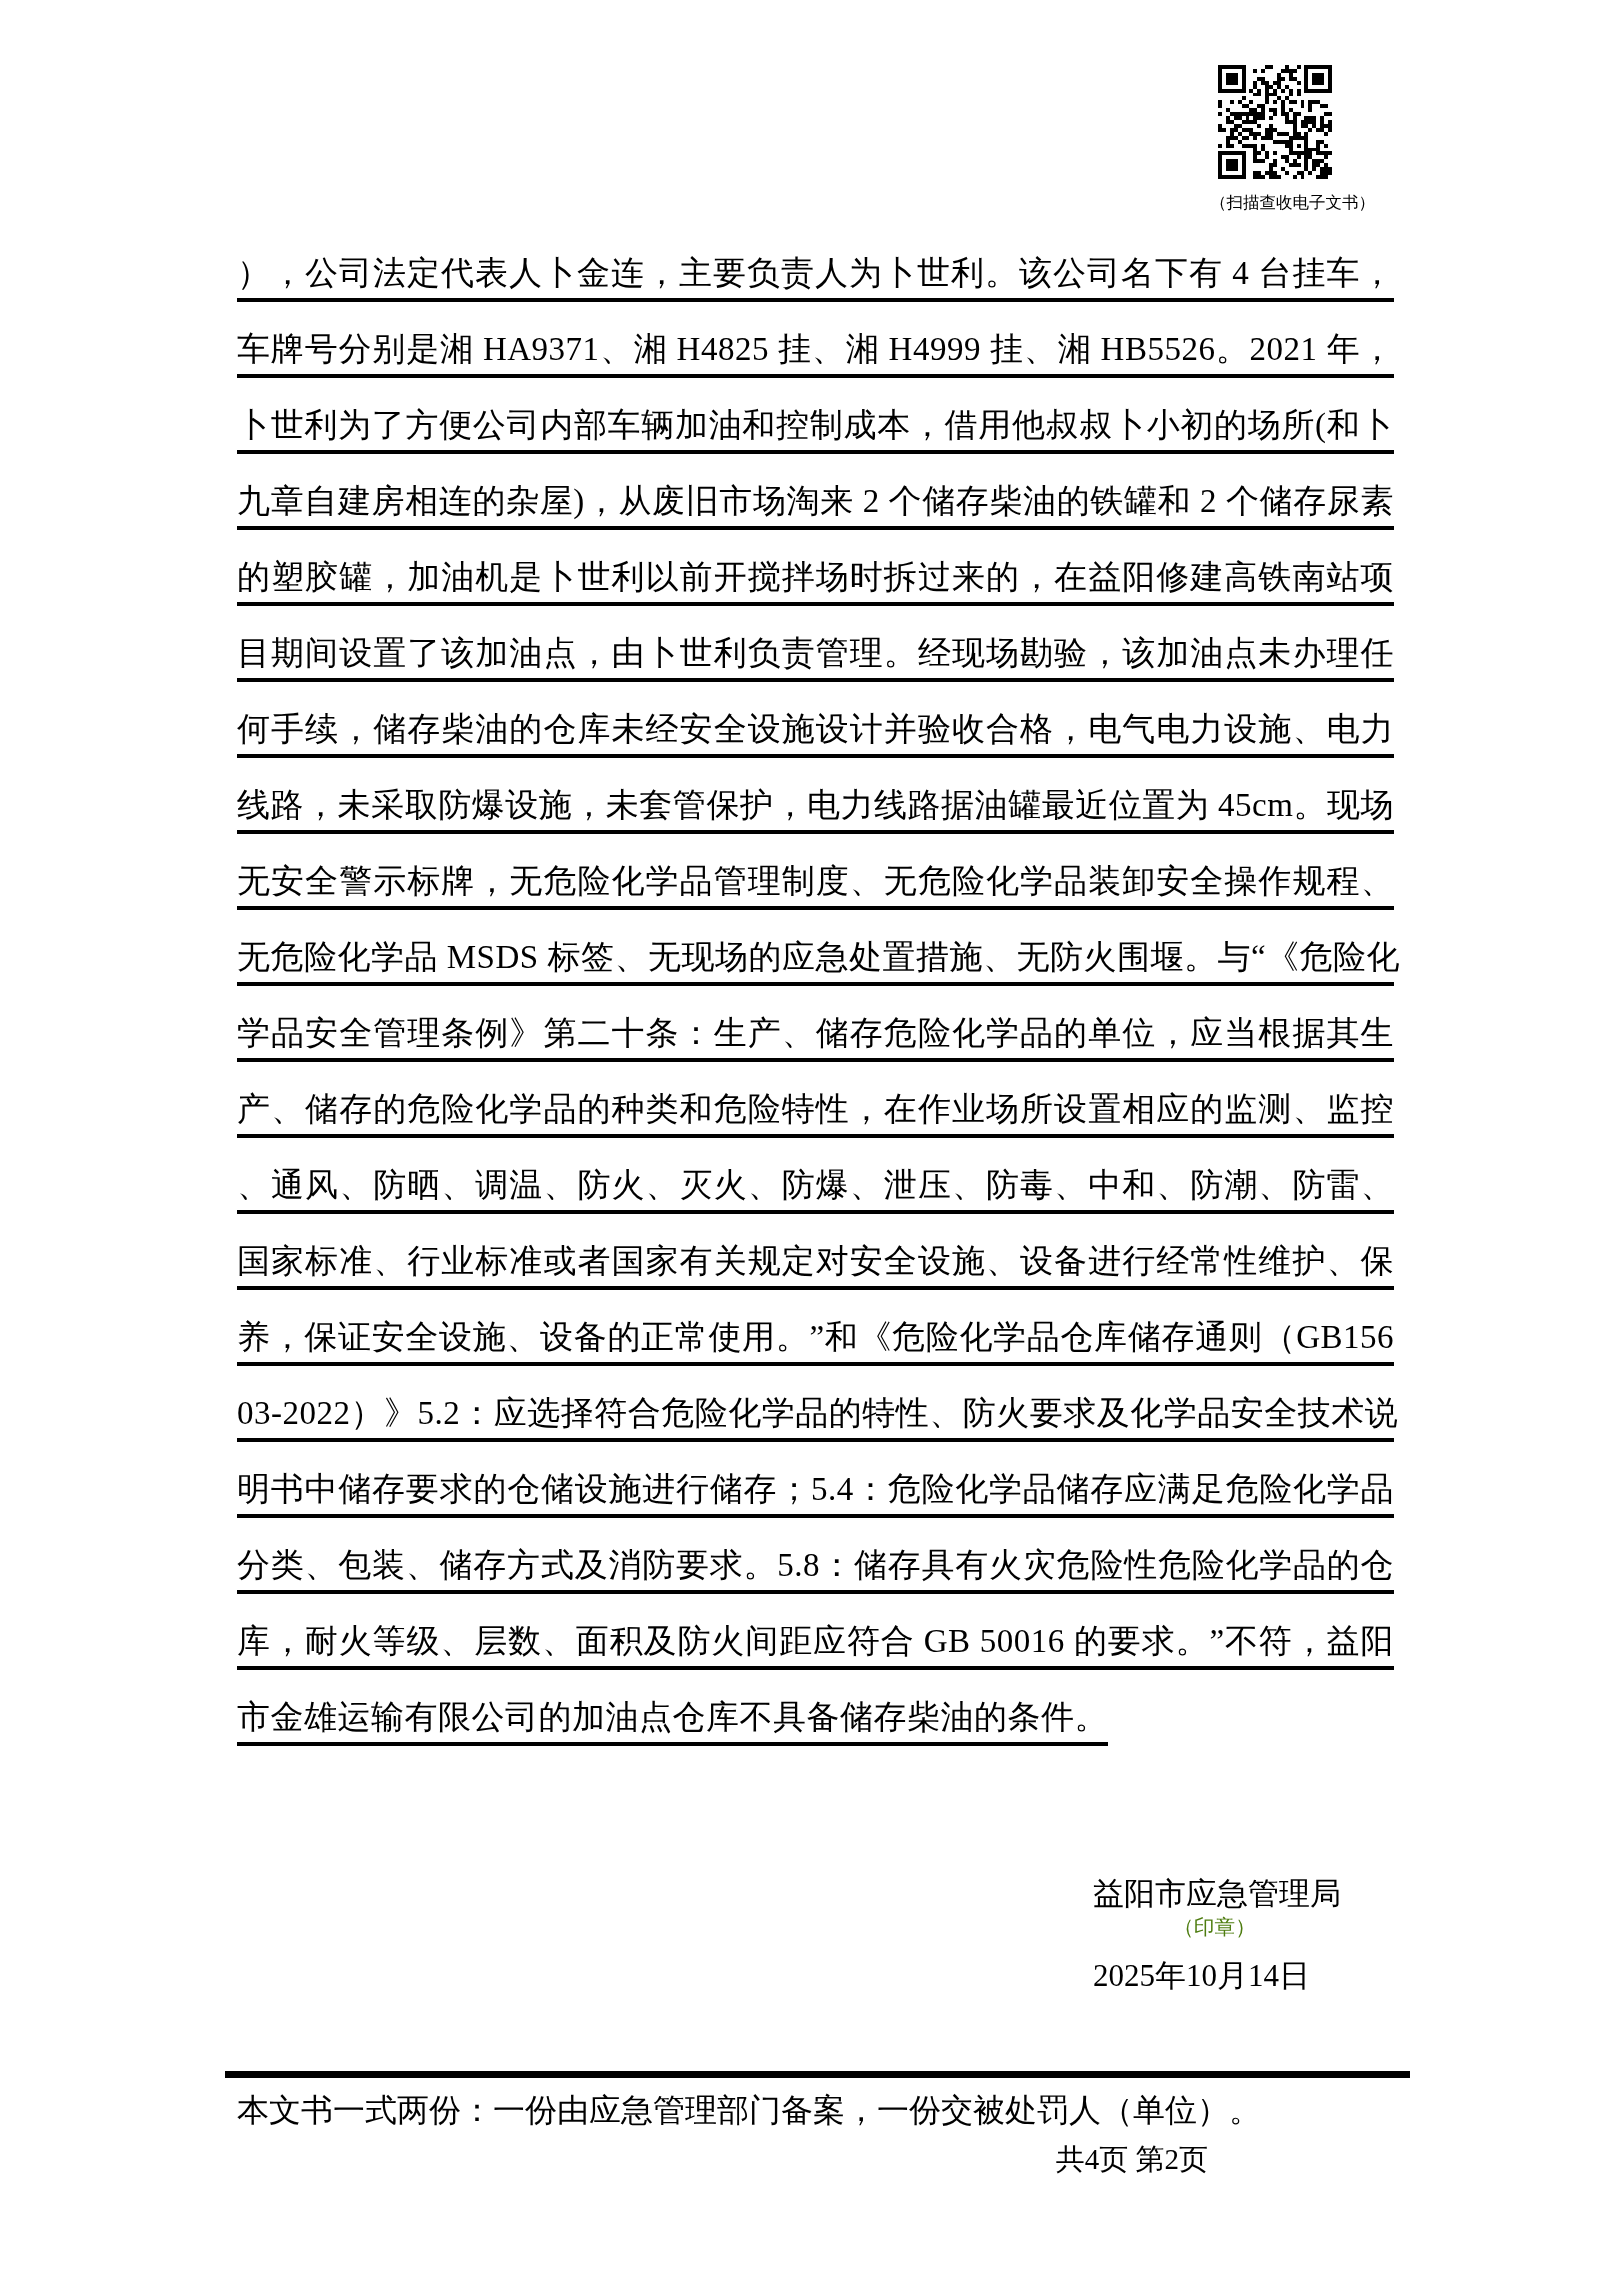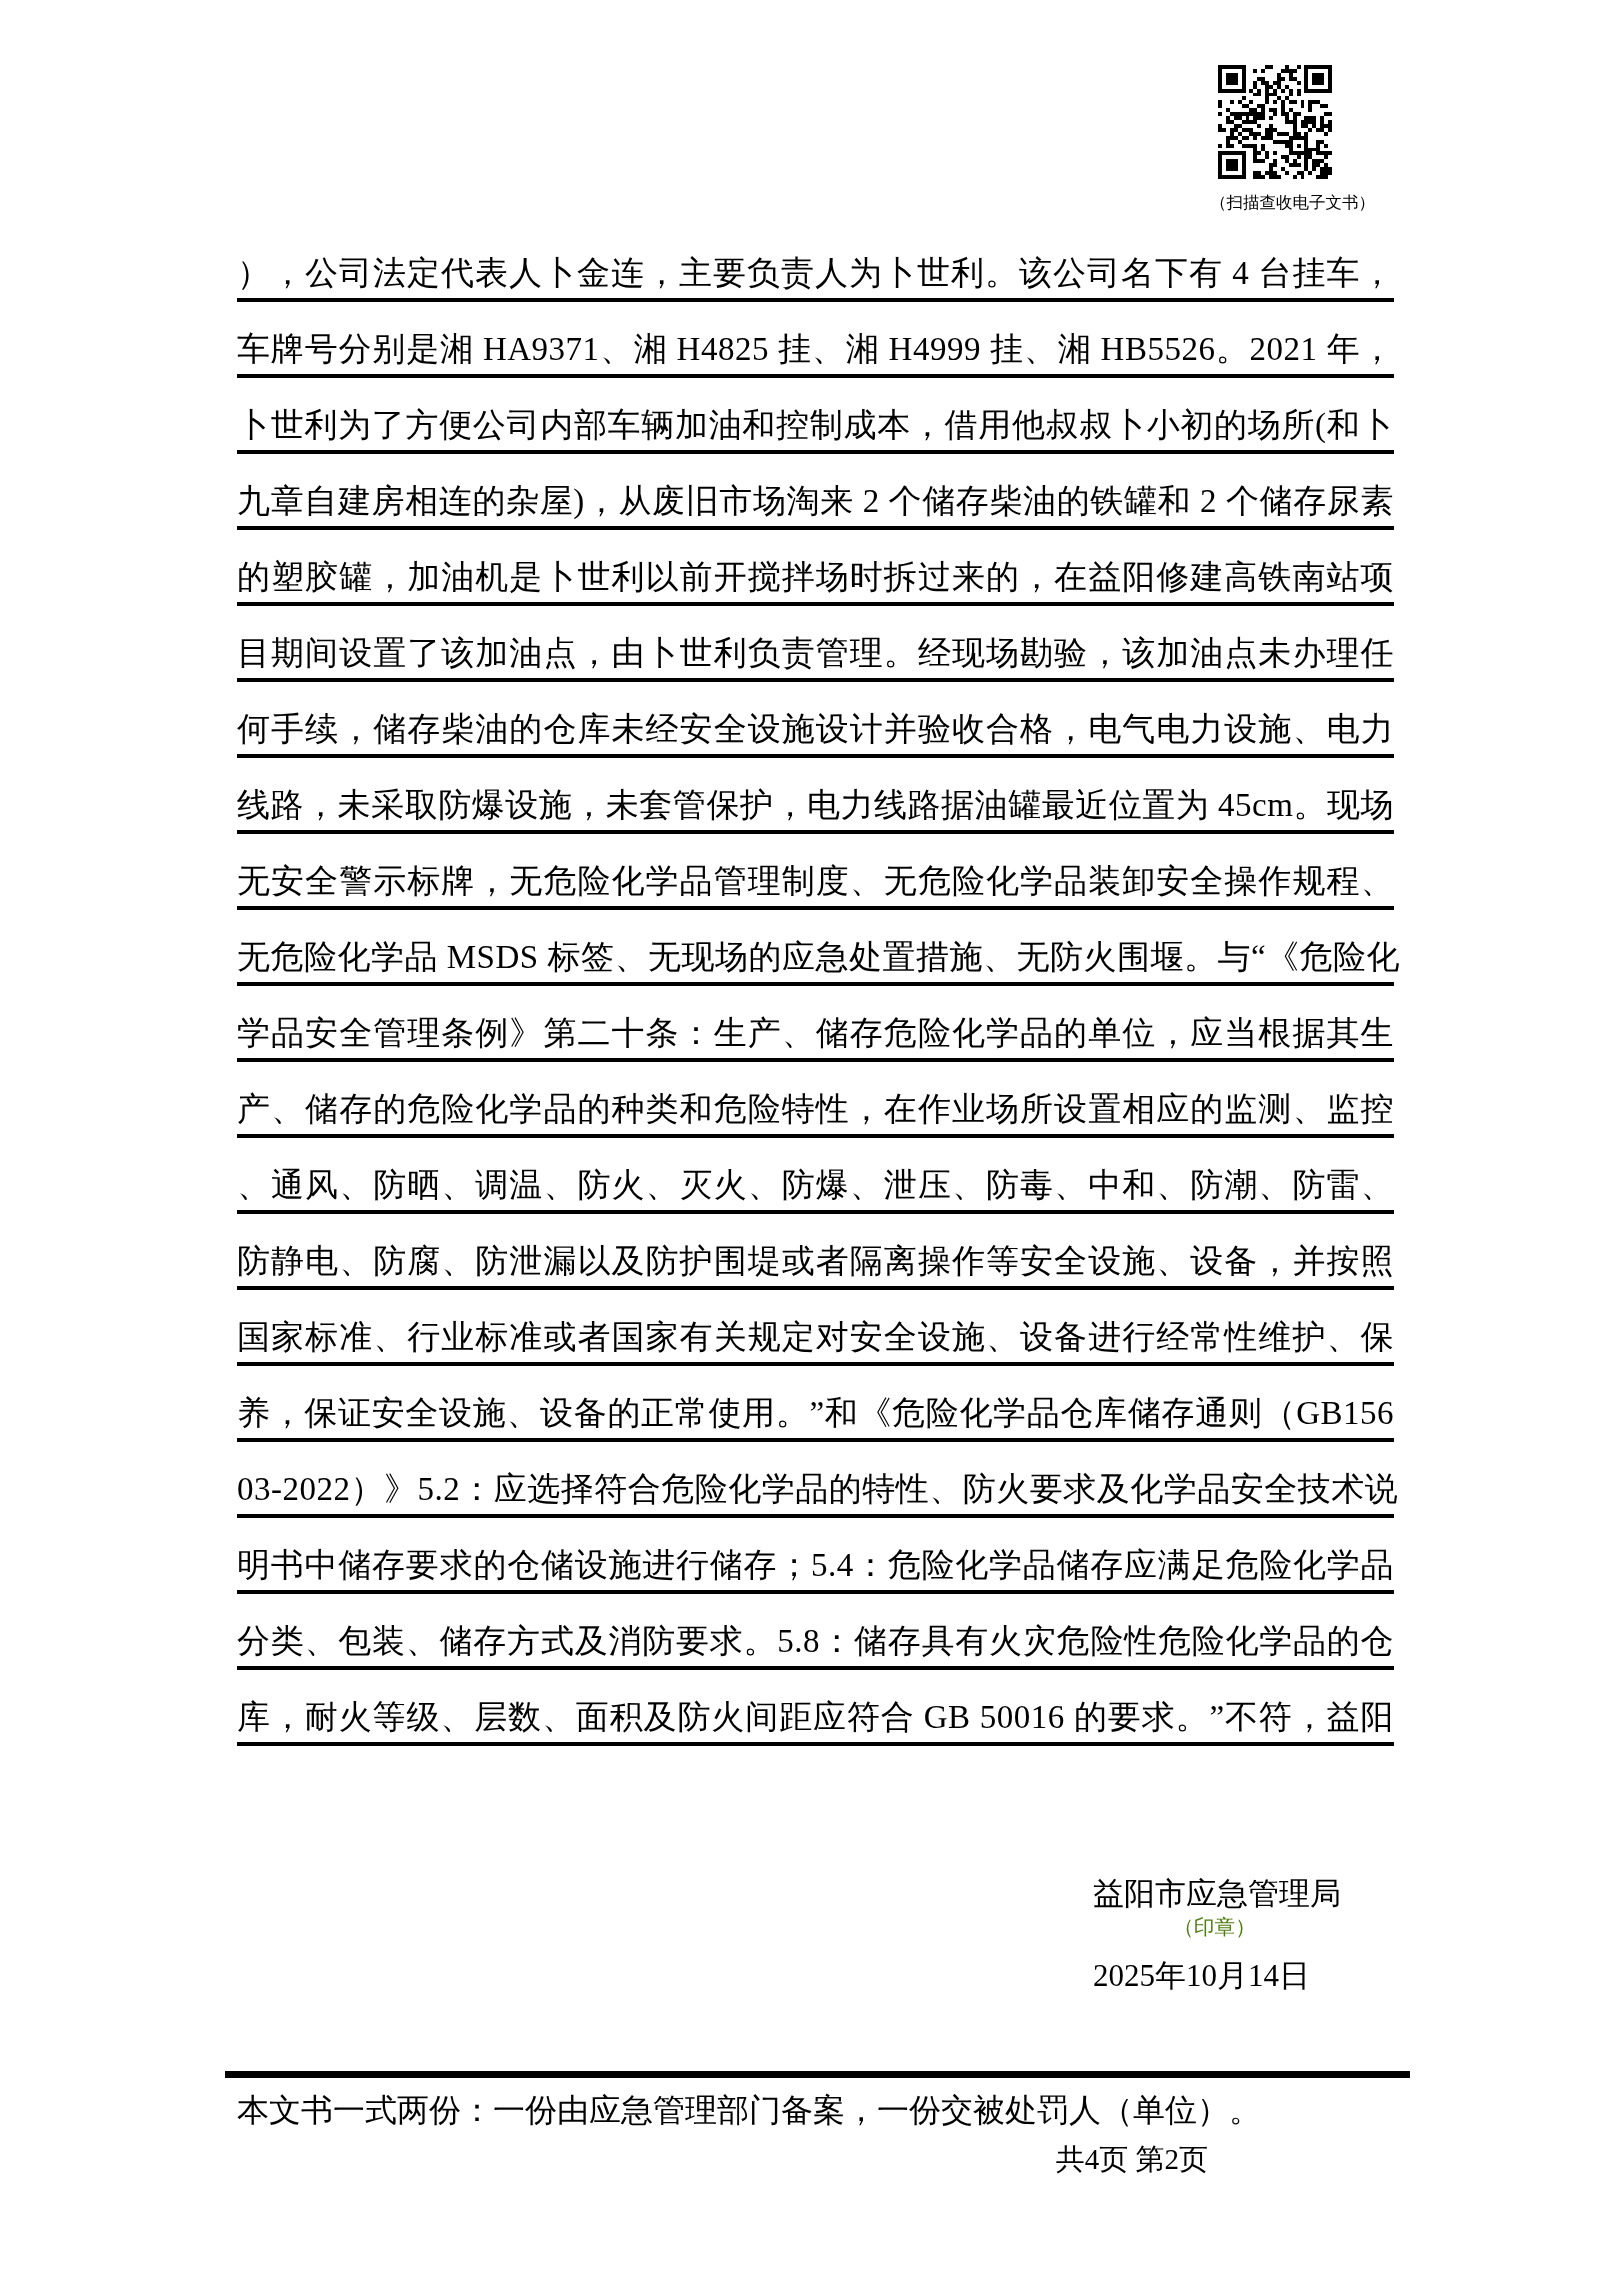--- a/index.html
+++ b/index.html
@@ -450,27 +450,27 @@
       <div class="text-line">九章自建房相连的杂屋)，从废旧市场淘来 2 个储存柴油的铁罐和 2 个储存尿素</div>
       <div class="text-line">的塑胶罐，加油机是卜世利以前开搅拌场时拆过来的，在益阳修建高铁南站项</div>
       <div class="text-line">目期间设置了该加油点，由卜世利负责管理。经现场勘验，该加油点未办理任</div>
       <div class="text-line">何手续，储存柴油的仓库未经安全设施设计并验收合格，电气电力设施、电力</div>
       <div class="text-line">线路，未采取防爆设施，未套管保护，电力线路据油罐最近位置为 45cm。现场</div>
       <div class="text-line">无安全警示标牌，无危险化学品管理制度、无危险化学品装卸安全操作规程、</div>
       <div class="text-line">无危险化学品 MSDS 标签、无现场的应急处置措施、无防火围堰。与“《危险化</div>
       <div class="text-line">学品安全管理条例》第二十条：生产、储存危险化学品的单位，应当根据其生</div>
       <div class="text-line">产、储存的危险化学品的种类和危险特性，在作业场所设置相应的监测、监控</div>
       <div class="text-line">、通风、防晒、调温、防火、灭火、防爆、泄压、防毒、中和、防潮、防雷、</div>
-      <div class="text-line">防静电、防腐、防泄漏以及防护围堤或者隔离操作等安全设施、设备，并按照</div>
       <div class="text-line">国家标准、行业标准或者国家有关规定对安全设施、设备进行经常性维护、保</div>
       <div class="text-line">养，保证安全设施、设备的正常使用。”和《危险化学品仓库储存通则（GB156</div>
       <div class="text-line">03-2022）》5.2：应选择符合危险化学品的特性、防火要求及化学品安全技术说</div>
       <div class="text-line">明书中储存要求的仓储设施进行储存；5.4：危险化学品储存应满足危险化学品</div>
       <div class="text-line">分类、包装、储存方式及消防要求。5.8：储存具有火灾危险性危险化学品的仓</div>
       <div class="text-line">库，耐火等级、层数、面积及防火间距应符合 GB 50016 的要求。”不符，益阳</div>
+      <div class="text-line last"><span>市金雄运输有限公司的加油点仓库不具备储存柴油的条件。</span></div>
     </div>
 
   <div class="signature">
     <div class="sig-agency">益阳市应急管理局</div>
     <div class="sig-seal">（印章）</div>
     <div class="sig-date">2025年10月14日</div>
   </div>
 
   <div class="footer-rule"></div>
   <div class="footer-note">本文书一式两份：一份由应急管理部门备案，一份交被处罚人（单位）。</div>

